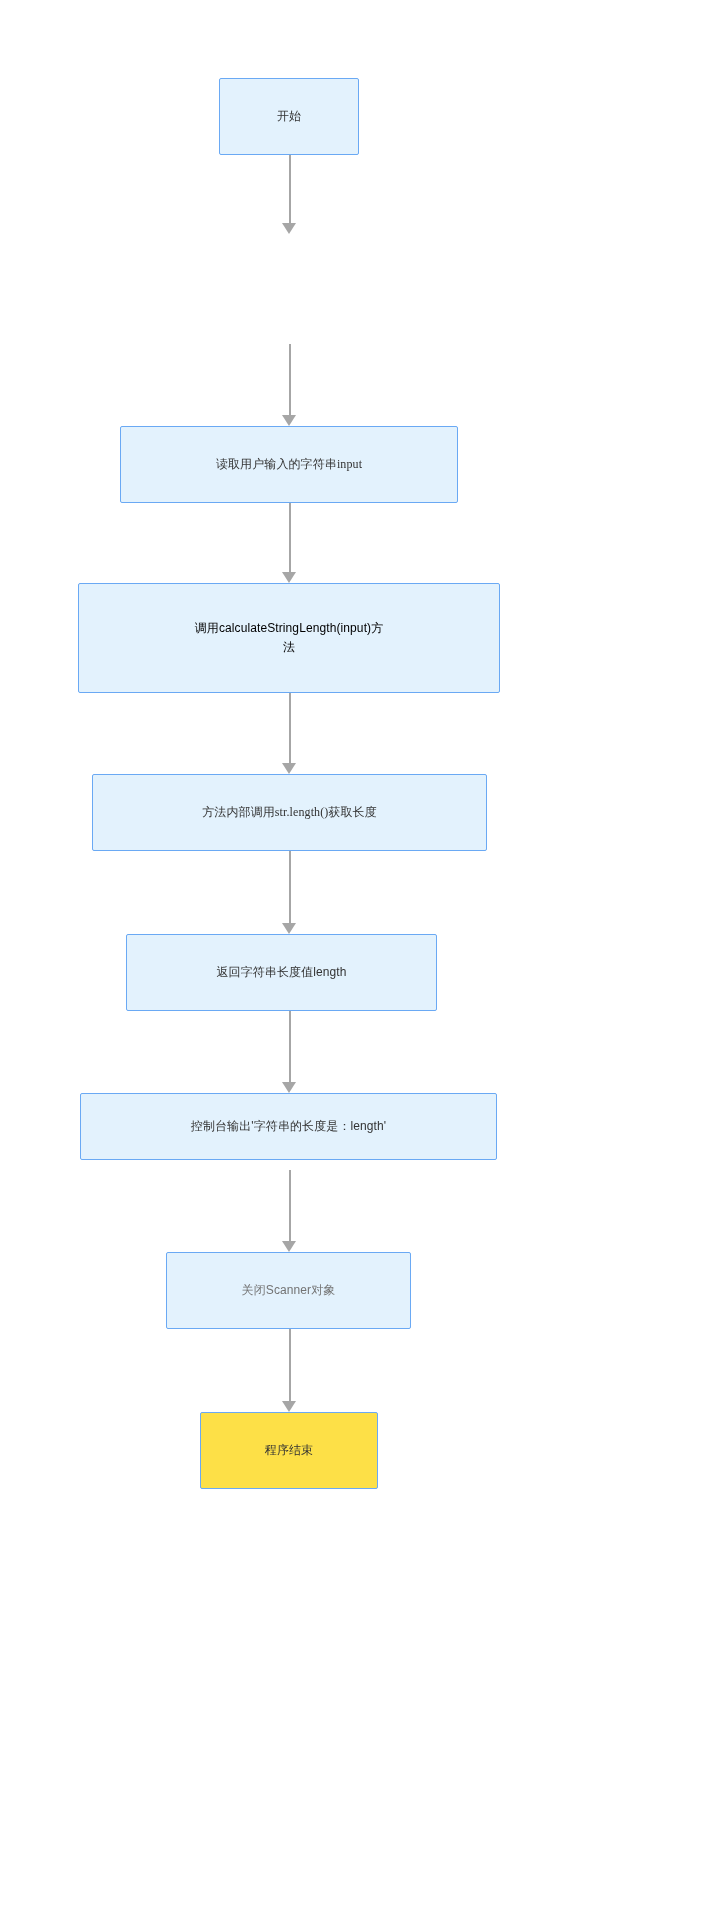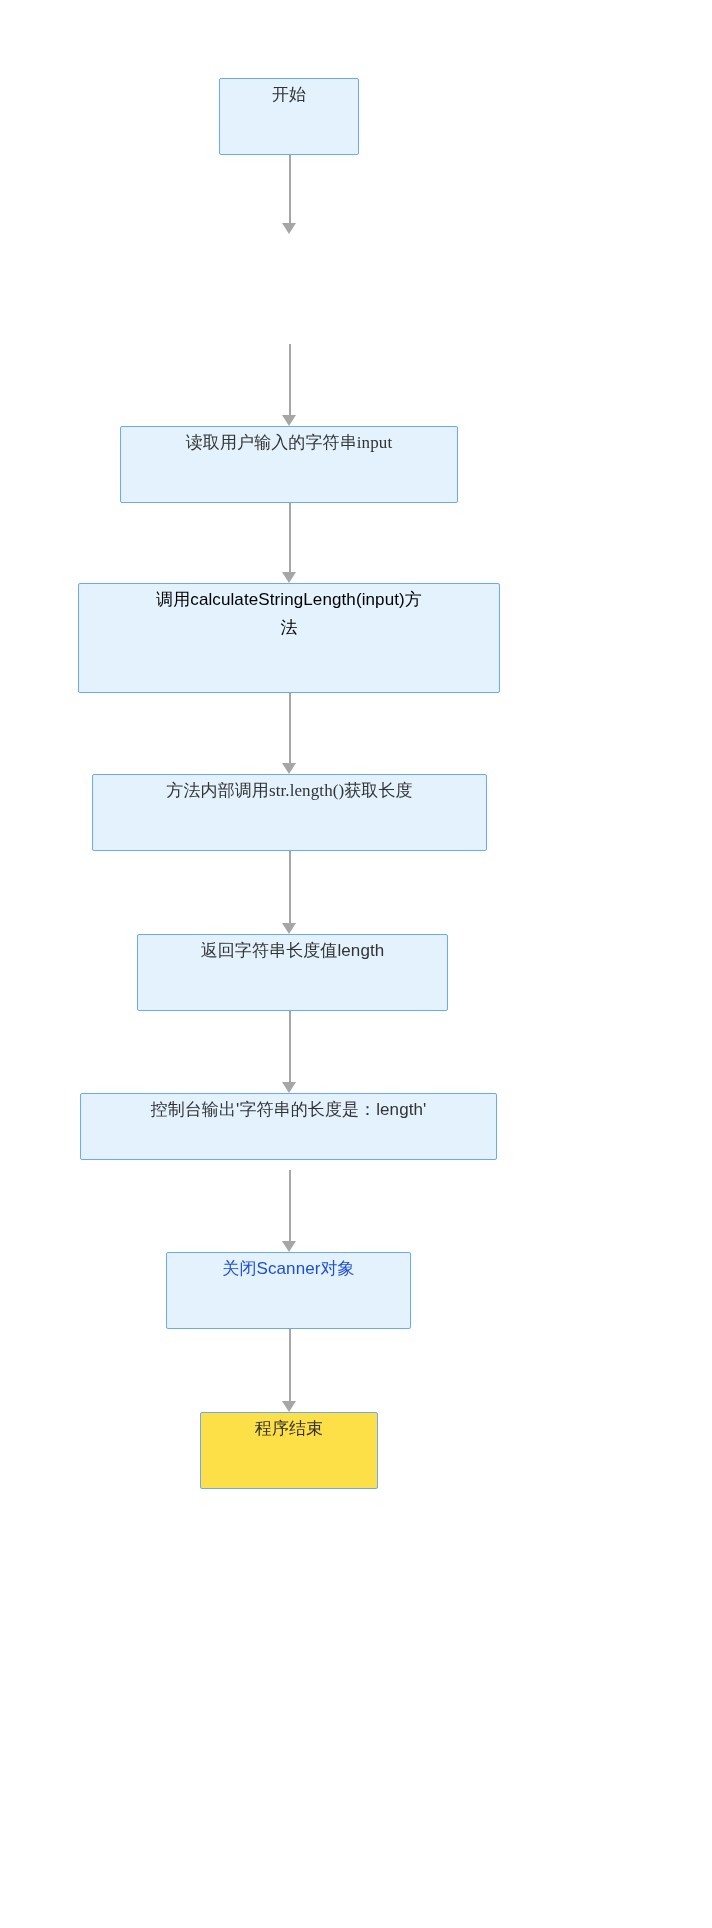--- a/index.html
+++ b/index.html
@@ -19,26 +19,27 @@
     height: 1928px;
     background: #ffffff;
   }
   .node {
     position: absolute;
     box-sizing: border-box;
     background: #e3f2fd;
     border: 1.6px solid #6aa9f4;
     border-radius: 2px;
     display: flex;
+    align-items: center;
     justify-content: center;
     text-align: center;
     color: #333333;
-    font-size: 17px;
+    font-size: 12px;
     line-height: 1.62;
-    padding: 2px 14px;
+    padding: 24px 14px;
     letter-spacing: 0.1px;
   }
   .node-label {
     display: block;
     width: 100%;
     white-space: pre-line;
   }
   .edge {
     position: absolute;
     pointer-events: none;
@@ -102,25 +103,25 @@
     <div class="node" style="left: 120px; top: 426px; width: 338px; height: 77px; background: rgb(227, 242, 253); border-color: rgb(106, 169, 244); color: rgb(51, 51, 51); font-family: Liberation Serif, serif;">
       <span class="node-label">读取用户输入的字符串input</span>
     </div>
     <div class="node" style="left: 78px; top: 583px; width: 422px; height: 110px; background: rgb(227, 242, 253); border-color: rgb(106, 169, 244); color: #000000;">
       <span class="node-label">调用calculateStringLength(input)方
 法</span>
     </div>
     <div class="node" style="left: 92px; top: 774px; width: 395px; height: 77px; background: rgb(227, 242, 253); border-color: rgb(106, 169, 244); color: rgb(51, 51, 51); font-family: Liberation Serif, serif;">
       <span class="node-label">方法内部调用str.length()获取长度</span>
     </div>
-    <div class="node" style="left: 137px; top: 934px; width: 311px; height: 77px; background: rgb(227, 242, 253); border-color: rgb(106, 169, 244); color: rgb(51, 51, 51);">
+    <div class="node" style="left: 126px; top: 934px; width: 311px; height: 77px; background: rgb(227, 242, 253); border-color: rgb(106, 169, 244); color: rgb(51, 51, 51);">
       <span class="node-label">返回字符串长度值length</span>
     </div>
     <div class="node" style="left: 80px; top: 1093px; width: 417px; height: 67px; background: rgb(227, 242, 253); border-color: rgb(106, 169, 244); color: rgb(51, 51, 51);">
       <span class="node-label">控制台输出'字符串的长度是：length'</span>
     </div>
-    <div class="node" style="left: 166px; top: 1252px; width: 245px; height: 77px; background: rgb(227, 242, 253); border-color: rgb(106, 169, 244); color: #1d4ed8;">
+    <div class="node" style="left: 166px; top: 1252px; width: 245px; height: 77px; background: rgb(227, 242, 253); border-color: rgb(106, 169, 244); color: #737373;">
       <span class="node-label">关闭Scanner对象</span>
     </div>
     <div class="node" style="left: 200px; top: 1412px; width: 178px; height: 77px; background: #fde047; border-color: rgb(106, 169, 244); color: rgb(51, 51, 51);">
       <span class="node-label">程序结束</span>
     </div>
   </div>
 
 </body></html>

